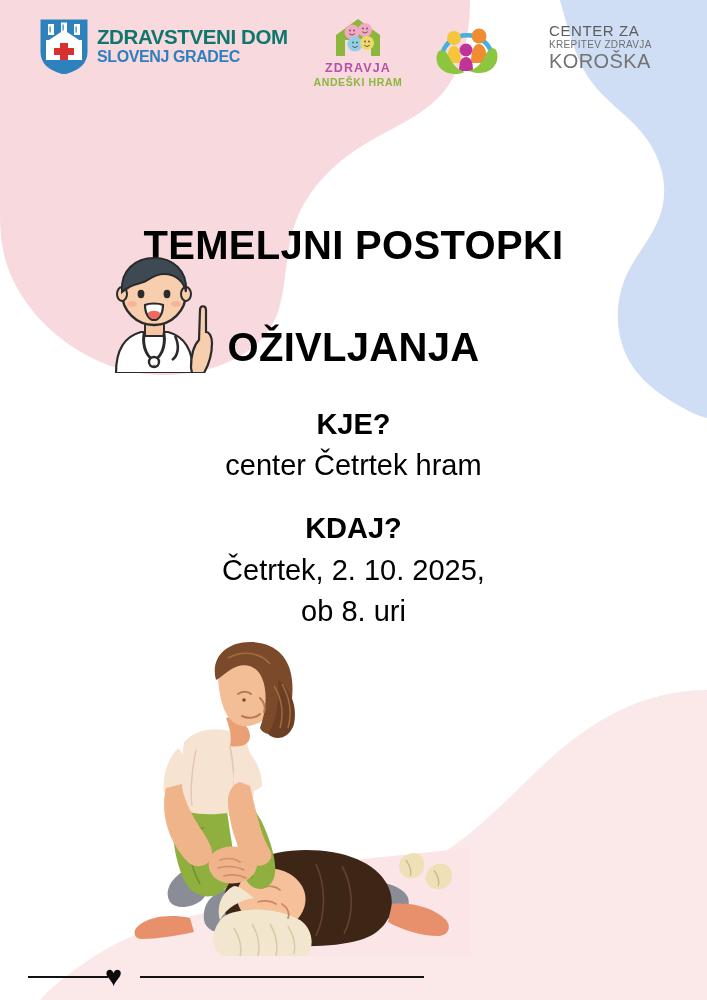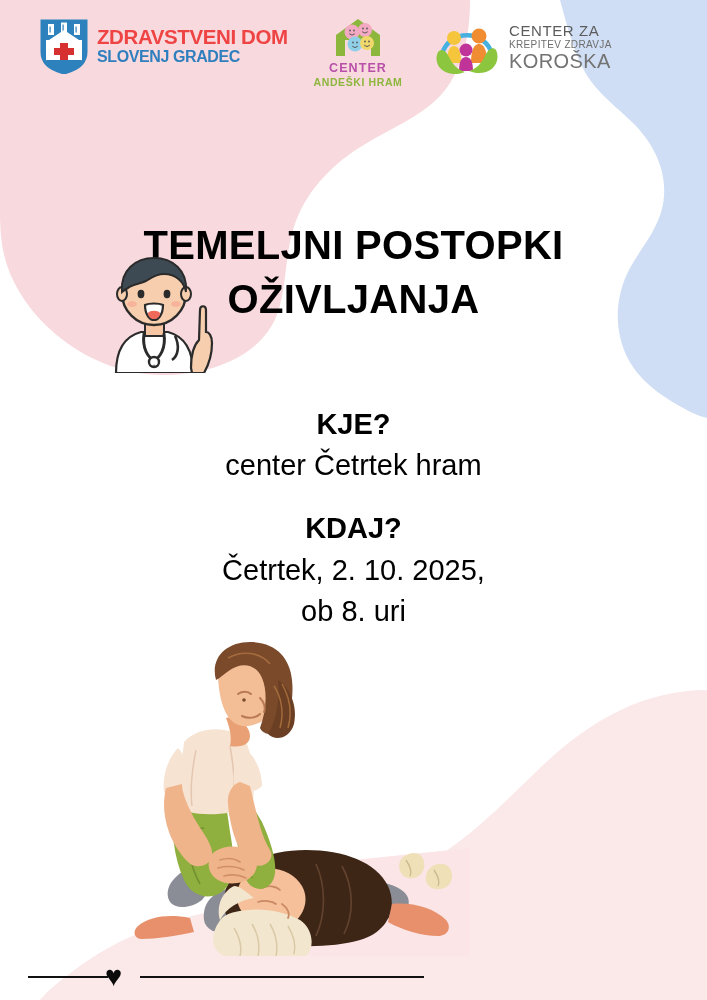--- a/index.html
+++ b/index.html
@@ -19,45 +19,45 @@
   
   .logo-row{
     position:absolute;top:0;left:0;width:707px;height:95px;
     display:flex;align-items:center;
   }
 
   
   .logo-zd{position:absolute;left:40px;top:18px;display:flex;align-items:center;gap:9px;}
   .logo-zd .mark{width:48px;height:56px;flex:none;}
   .logo-zd .words{display:flex;flex-direction:column;line-height:1.0;}
-  .logo-zd .w1{font-size:20.5px;font-weight:bold;color:#ef4444;letter-spacing:-0.4px;}
+  .logo-zd .w1{font-size:20.5px;font-weight:bold;color:#0f766e;letter-spacing:-0.4px;}
   .logo-zd .w2{font-size:16px;font-weight:bold;color:#2f7fbe;letter-spacing:-0.4px;margin-top:1px;}
 
   
   .logo-ah{position:absolute;left:310px;top:16px;width:96px;text-align:center;}
   .logo-ah .mark{width:56px;height:42px;margin:0 auto;display:block;}
   .logo-ah .t1{font-size:12.5px;font-weight:bold;color:#b84fa8;letter-spacing:1.1px;margin-top:3px;}
   .logo-ah .t2{font-size:10.5px;font-weight:bold;color:#8cb63c;letter-spacing:0.6px;margin-top:1px;}
 
   
   .logo-kz{position:absolute;left:432px;top:16px;display:flex;align-items:center;gap:7px;}
   .logo-kz .mark{width:70px;height:62px;flex:none;}
-  .logo-kz .words{display:flex;flex-direction:column;line-height:1.0;}
+  .logo-kz .words{display:flex;flex-direction:column;line-height:1.0;margin-left:40px;}
   .logo-kz .k1{font-size:15px;color:#5c5c5c;letter-spacing:0.6px;}
   .logo-kz .k2{font-size:10px;color:#6d6d6d;letter-spacing:0.35px;margin-top:2px;}
   .logo-kz .k3{font-size:20px;color:#737373;letter-spacing:0.4px;margin-top:1px;}
 
   
   .headline{
     position:absolute;left:0;right:0;top:218px;
     text-align:center;
     font-size:40px;font-weight:bold;color:#000;
     line-height:1.35;letter-spacing:0.3px;
   }
-  .headline .l2{display:block;}
+  .headline .l2{display:block;margin-top:48px;}
 
   
   .doctor{position:absolute;left:96px;top:248px;width:118px;height:125px;}
 
   
   .info{
     position:absolute;left:0;right:0;top:368px;
     text-align:center;color:#000;margin-top:36px;
   }
   .q{font-size:29px;font-weight:bold;line-height:1.42;}
@@ -148,21 +148,21 @@
               <circle cx="39" cy="25.5" r="0.9"></circle>
           </g>
           <g fill="none" stroke="#5a5a5a" stroke-width="1" stroke-linecap="round">
             <path d="M19.5,18 Q22,20.5 24.5,18"></path>
             <path d="M32.5,16 Q35,18.5 37.5,16"></path>
             <path d="M22.5,30.5 Q25,33 27.5,30.5"></path>
             <path d="M34.5,29.5 Q37,32 39.5,29.5"></path>
           </g>
         </svg>
       </span>
-      <div class="t1">CENTER</div>
+      <div class="t1">ZDRAVJA</div>
       <div class="t2">ANDEŠKI HRAM</div>
     </div>
 
     <div class="logo-kz">
       <span class="mark">
         <svg viewBox="0 0 70 62" xmlns="http://www.w3.org/2000/svg">
           <path d="M10,38 A26,26 0 0 1 60,38" fill="none" stroke="#46b0e0" stroke-width="4.5" stroke-linecap="round"></path>
 
           <circle cx="22" cy="22" r="7" fill="#f5c63c"></circle>
           <path d="M15,47 C15,34 18,30 22,30 C26,30 29,34 29,47 Z" fill="#f5c63c"></path>

